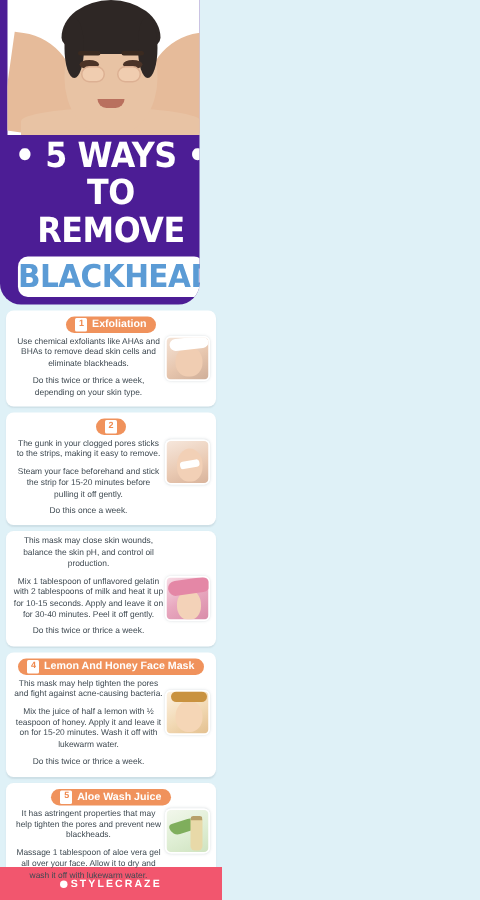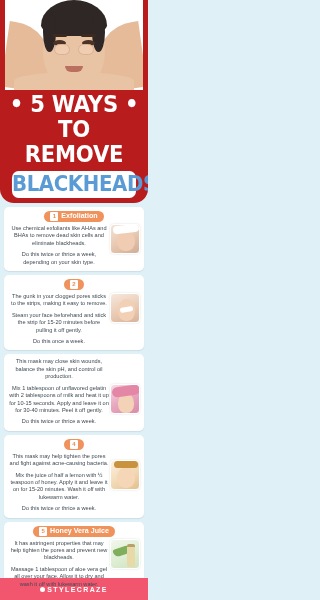--- a/index.html
+++ b/index.html
@@ -9,23 +9,23 @@
     height: 600px;
     font-family: "Liberation Sans", sans-serif;
     background: #dff1f7;
     overflow: hidden;
     position: relative;
   }
 
   
   .header {
     position: relative;
-    width: 148px;
+    width: 133px;
     height: 203px;
-    background: #b91c1c;
+    background: #4c1d95;
     border-bottom-left-radius: 14px;
     border-bottom-right-radius: 14px;
     overflow: hidden;
   }
 
   .hero-photo {
     position: absolute;
     top: 0; left: 5px;
     width: 138px;
     height: 90px;
@@ -415,33 +415,34 @@
     <div class="card-body">
       <div class="para">This mask may close skin wounds, balance the skin pH, and control oil production.</div>
       <div class="para">Mix 1 tablespoon of unflavored gelatin with 2 tablespoons of milk and heat it up for 10-15 seconds. Apply and leave it on for 30-40 minutes. Peel it off gently.</div>
       <div class="para">Do this twice or thrice a week.</div>
     </div>
   </div>
 
   <div class="card has-thumb thumb-low">
     <div class="card-head">
       <span class="step-num">4</span>
+      <span class="card-title">Lemon And Honey Face Mask</span>
     </div>
     <div class="thumb t4"></div>
     <div class="card-body">
       <div class="para">This mask may help tighten the pores  and fight against acne-causing bacteria.</div>
       <div class="para">Mix the juice of half a lemon with ½ teaspoon of honey. Apply it and leave it on for 15-20 minutes. Wash it off with lukewarm water.</div>
       <div class="para">Do this twice or thrice a week.</div>
     </div>
   </div>
 
   <div class="card has-thumb">
     <div class="card-head">
       <span class="step-num">5</span>
-      <span class="card-title">Honey Vera Juice</span>
+      <span class="card-title">Aloe Wash Juice</span>
     </div>
     <div class="thumb t5"></div>
     <div class="card-body">
       <div class="para">It has astringent properties that may help tighten the pores and prevent new blackheads.</div>
       <div class="para">Massage 1 tablespoon of aloe vera gel all over your face. Allow it to dry and wash it off with lukewarm water.</div>
 
     </div>
   </div>
 
 </div>

